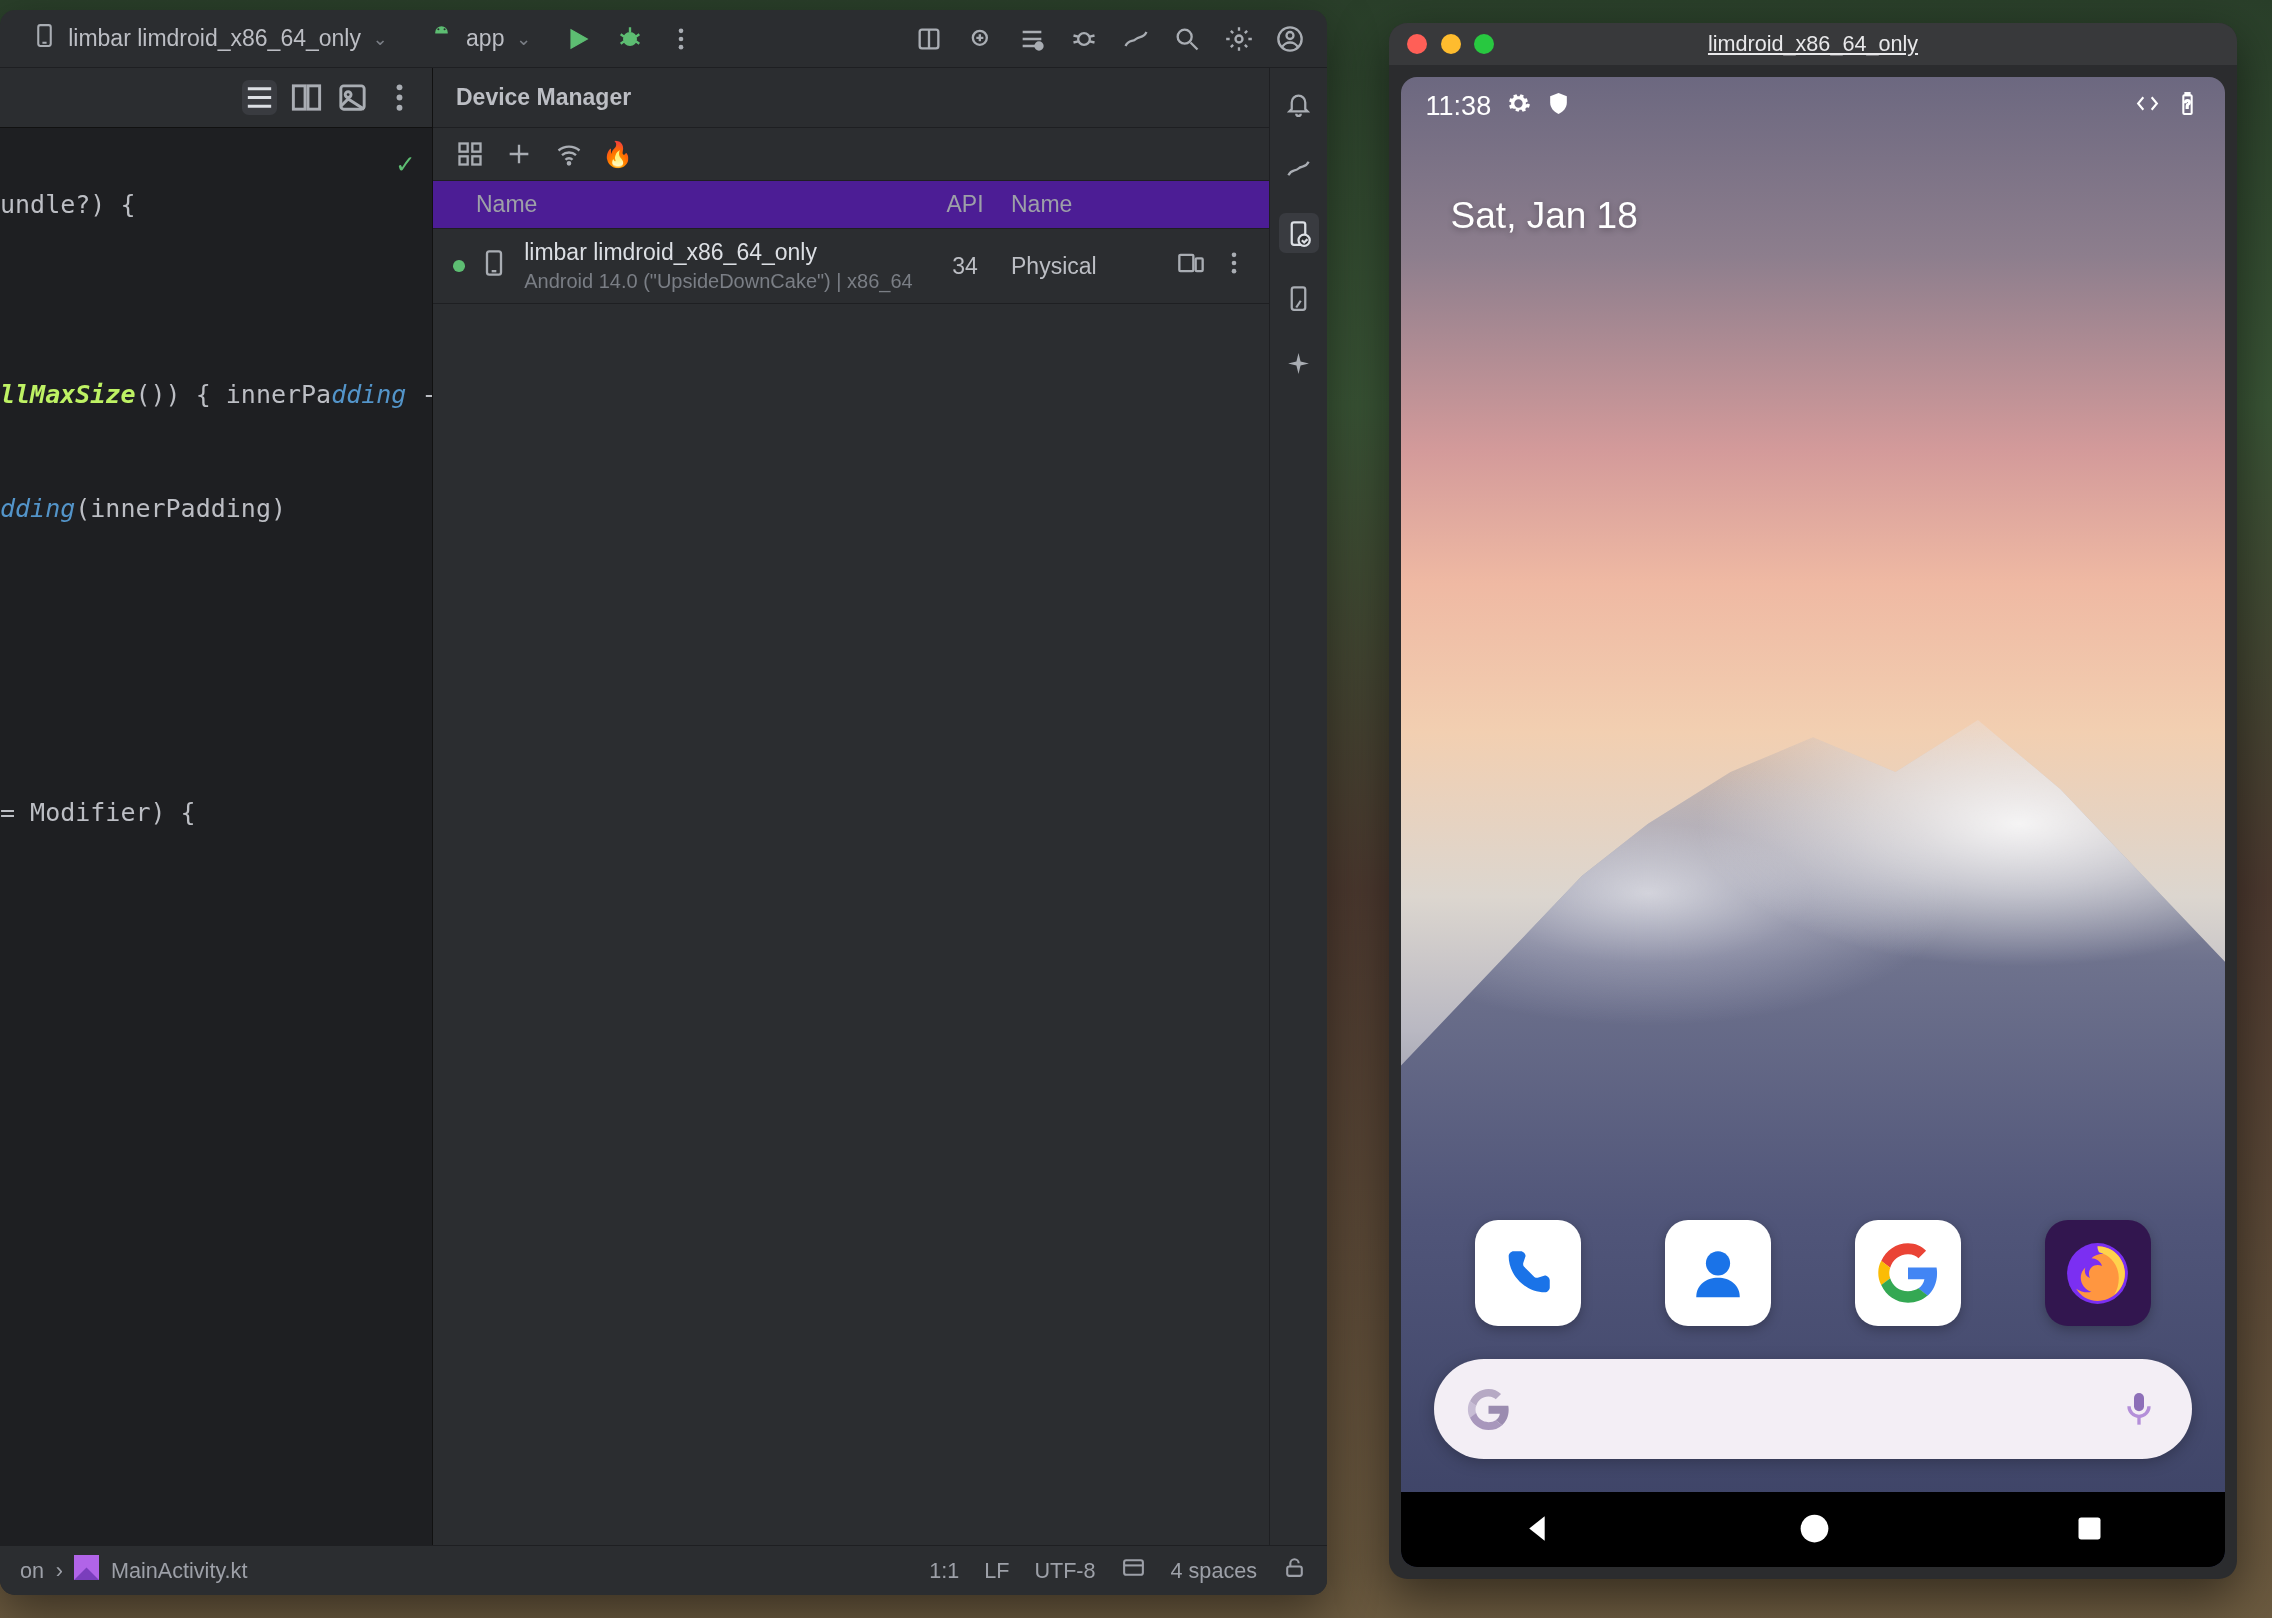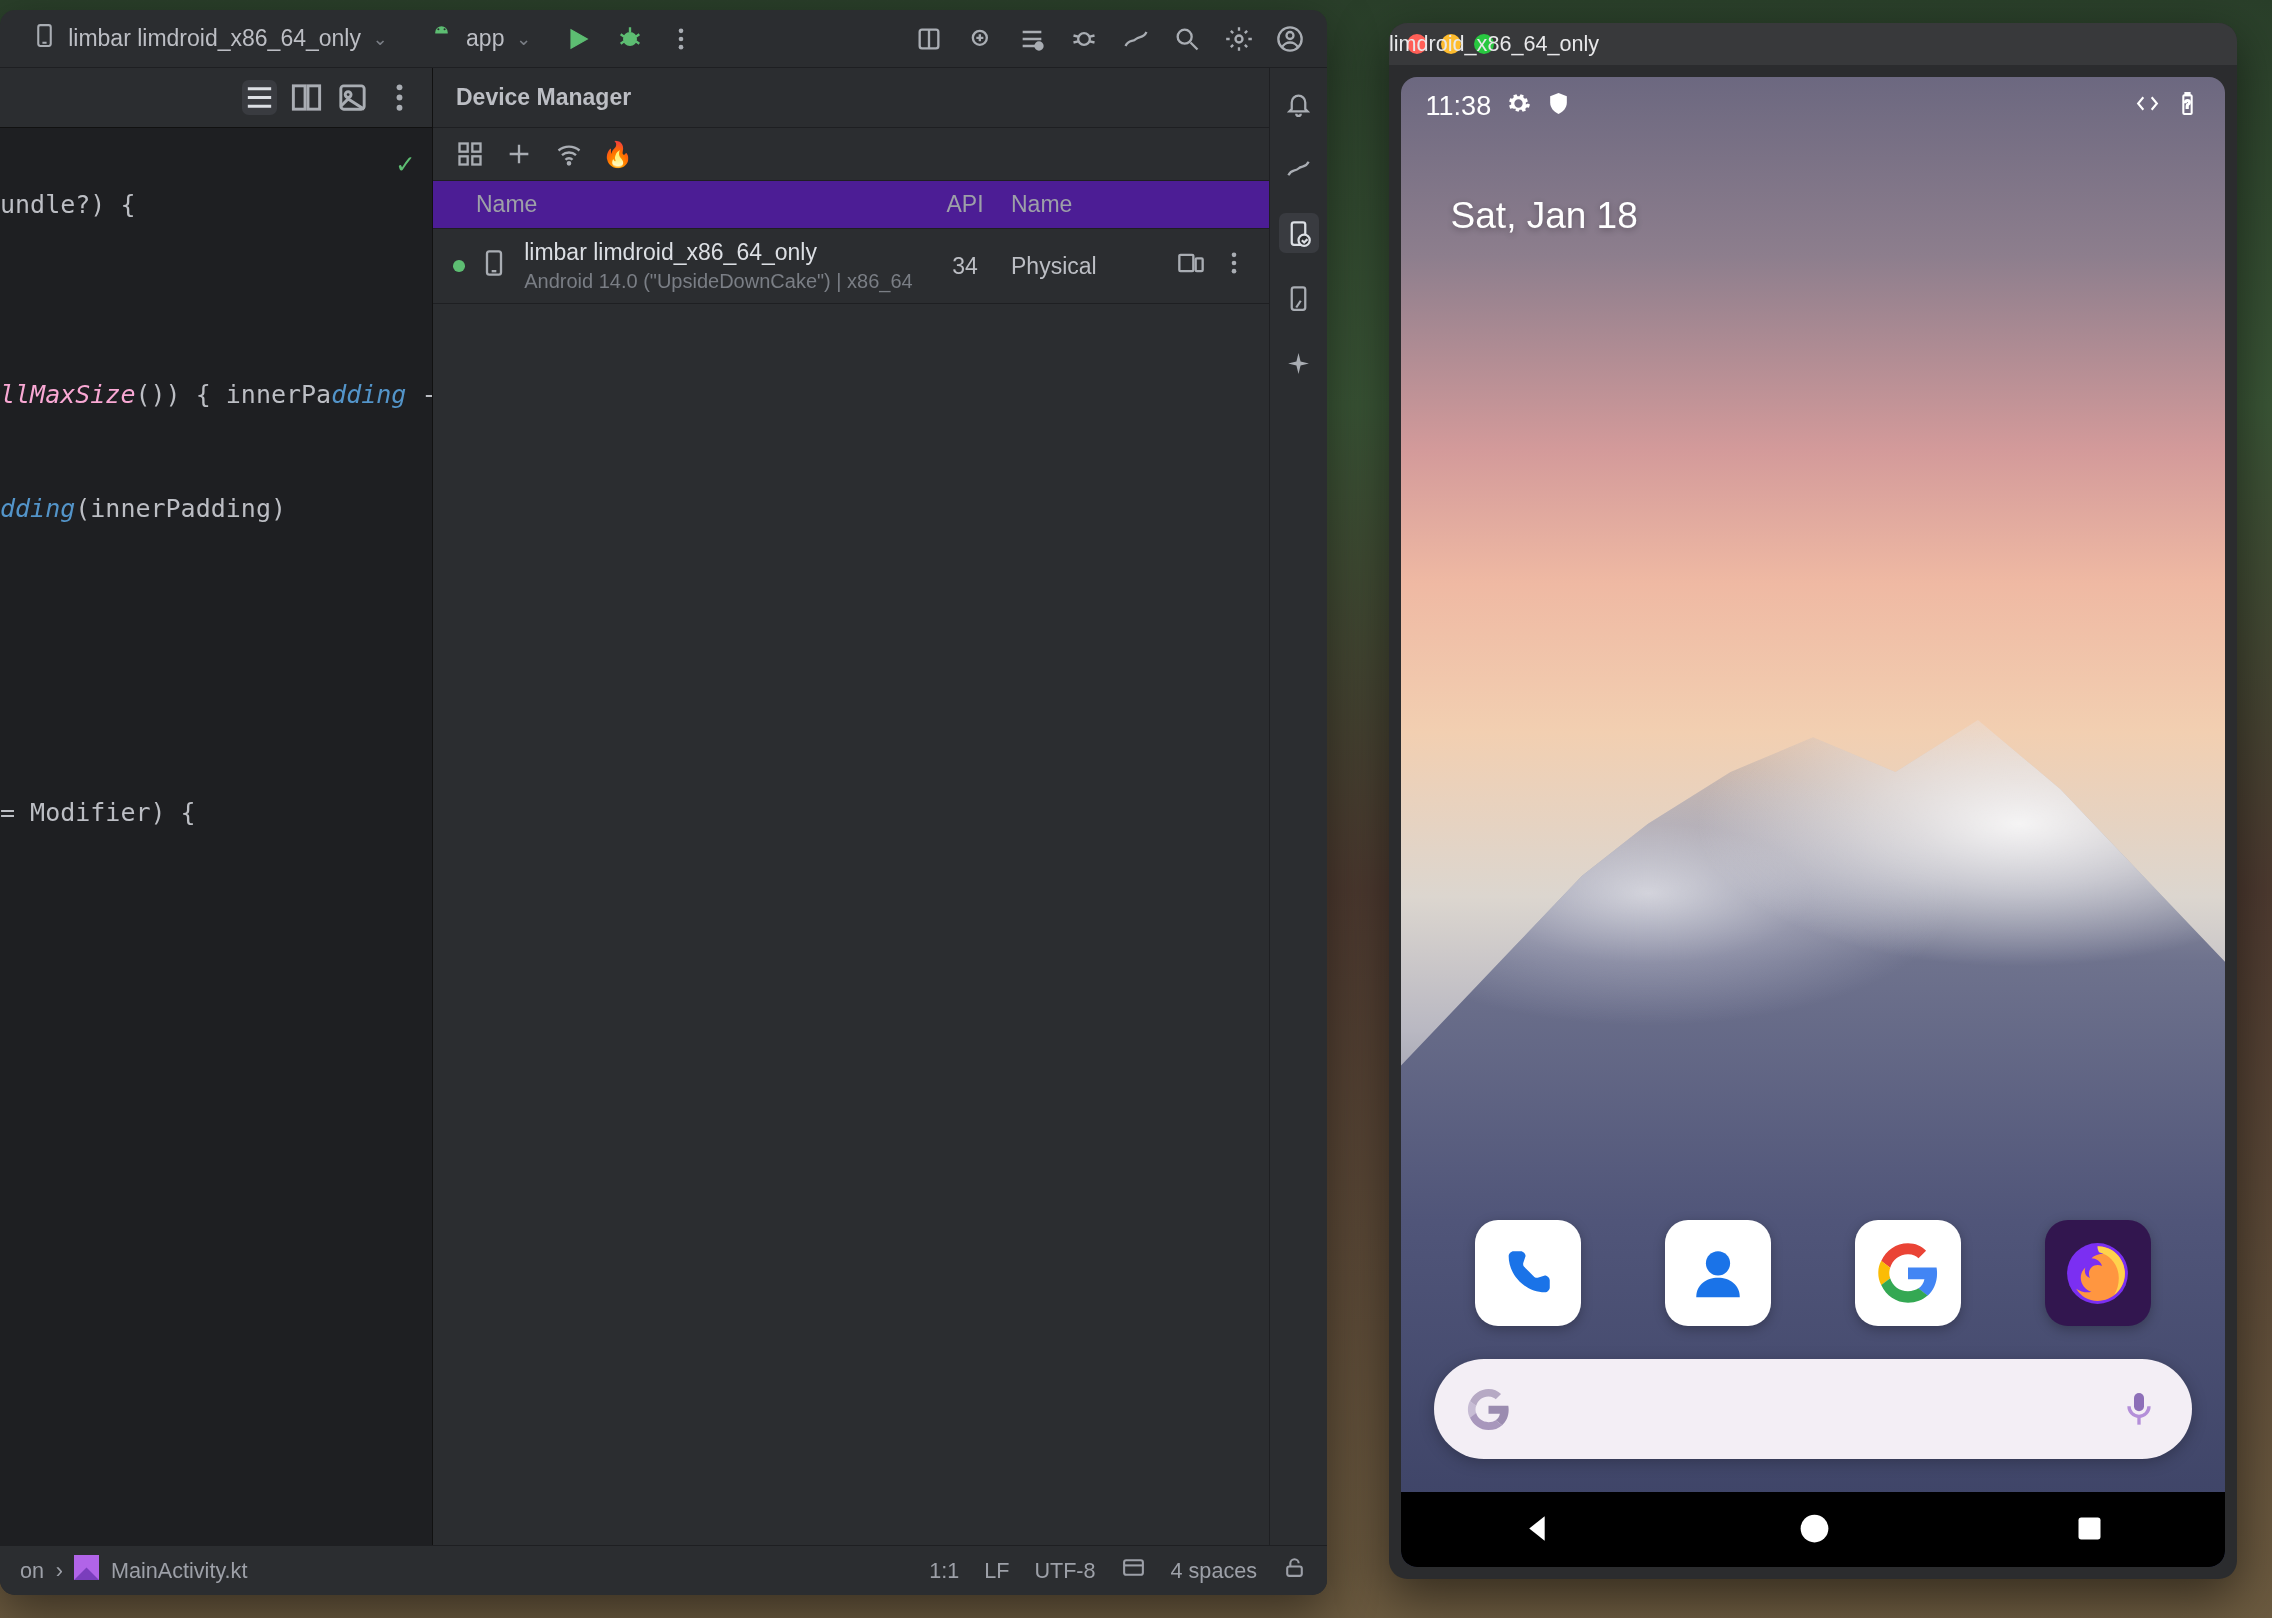--- a/index.html
+++ b/index.html
@@ -100,21 +100,21 @@
     color:#bcbec4;
     padding: 58px 0 0 0;
     overflow:hidden;
   }
   .code-area .check {
     position:absolute;
     right:18.3px; top:16.6px;
     color:#5dbd72; font-size:28px;
   }
   .code-line { white-space: pre; }
-  .kw-teal { color:#f9a8d4; font-style:italic; }
+  .kw-teal { color:#bef264; font-style:italic;font-weight:bold; }
   .kw-blue { color:#5394c9; font-style:italic; }
 
   .dm-col {
     flex:1;
     background:#2b2d30;
     display:flex;
     flex-direction:column;
   }
   .dm-title {
     height:60px;
@@ -228,21 +228,22 @@
     align-items:center;
     position:relative;
   }
   .traffic {
     display:flex; gap:13.3px; padding-left:18.3px;
   }
   .tl { width:20px; height:20px; border-radius:50%; }
   .tl.r{ background:#ff5f57;} .tl.y{background:#febc2e;} .tl.g{background:#28c840;}
   .emu-title {
     position:absolute; left:0; right:0;
-    color:#e8e8ea; font-size:21.6px; font-weight:500;
+    text-align:center;
+    color:#e8e8ea; font-size:21.6px; font-weight:500;text-decoration:underline;
   }
 
   .screen {
     margin:11.6px;
     flex:1;
     border-radius:16px;
     overflow:hidden;
     position:relative;
     display:flex;
     flex-direction:column;

